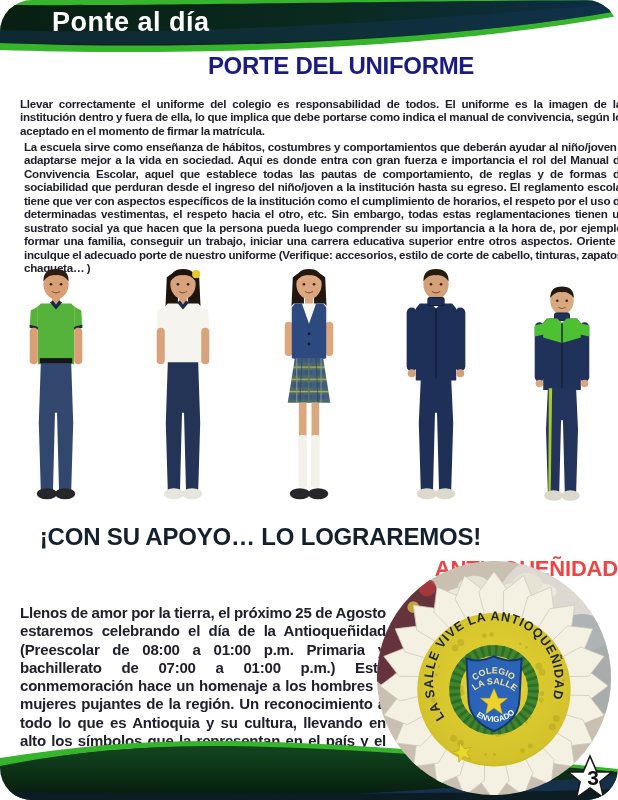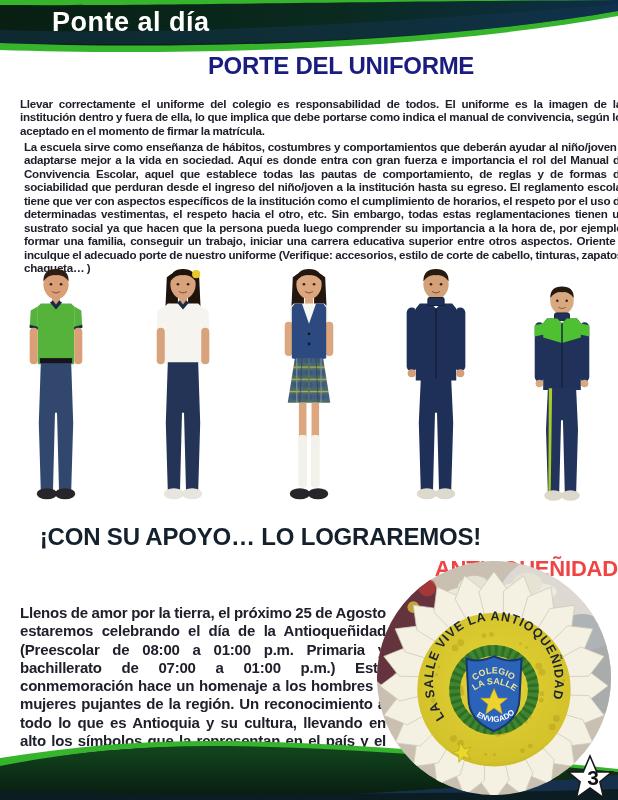--- a/index.html
+++ b/index.html
@@ -1,19 +1,20 @@
 <!DOCTYPE html>
 <html><head>
 <meta charset="utf-8">
 <style>
   html,body{margin:0;padding:0;background:#ffffff;}
   .page{
     position:relative;width:618px;height:800px;overflow:hidden;
     background:#ffffff;margin:0 auto;
     font-family:"Liberation Sans", sans-serif;
+    border-radius:32px;
   }
   .abs{position:absolute;}
   .header-svg{left:0;top:0;width:618px;height:56px;}
   .header-title{
     left:52px;top:7px;color:#ffffff;font-size:27px;font-weight:bold;
     letter-spacing:.5px;z-index:3;
   }
   .h1-uniforme{
     left:0;top:52px;width:618px;text-align:center;
     color:#1b1c80;font-size:24px;font-weight:bold;letter-spacing:-.3px;padding-left:32px;

